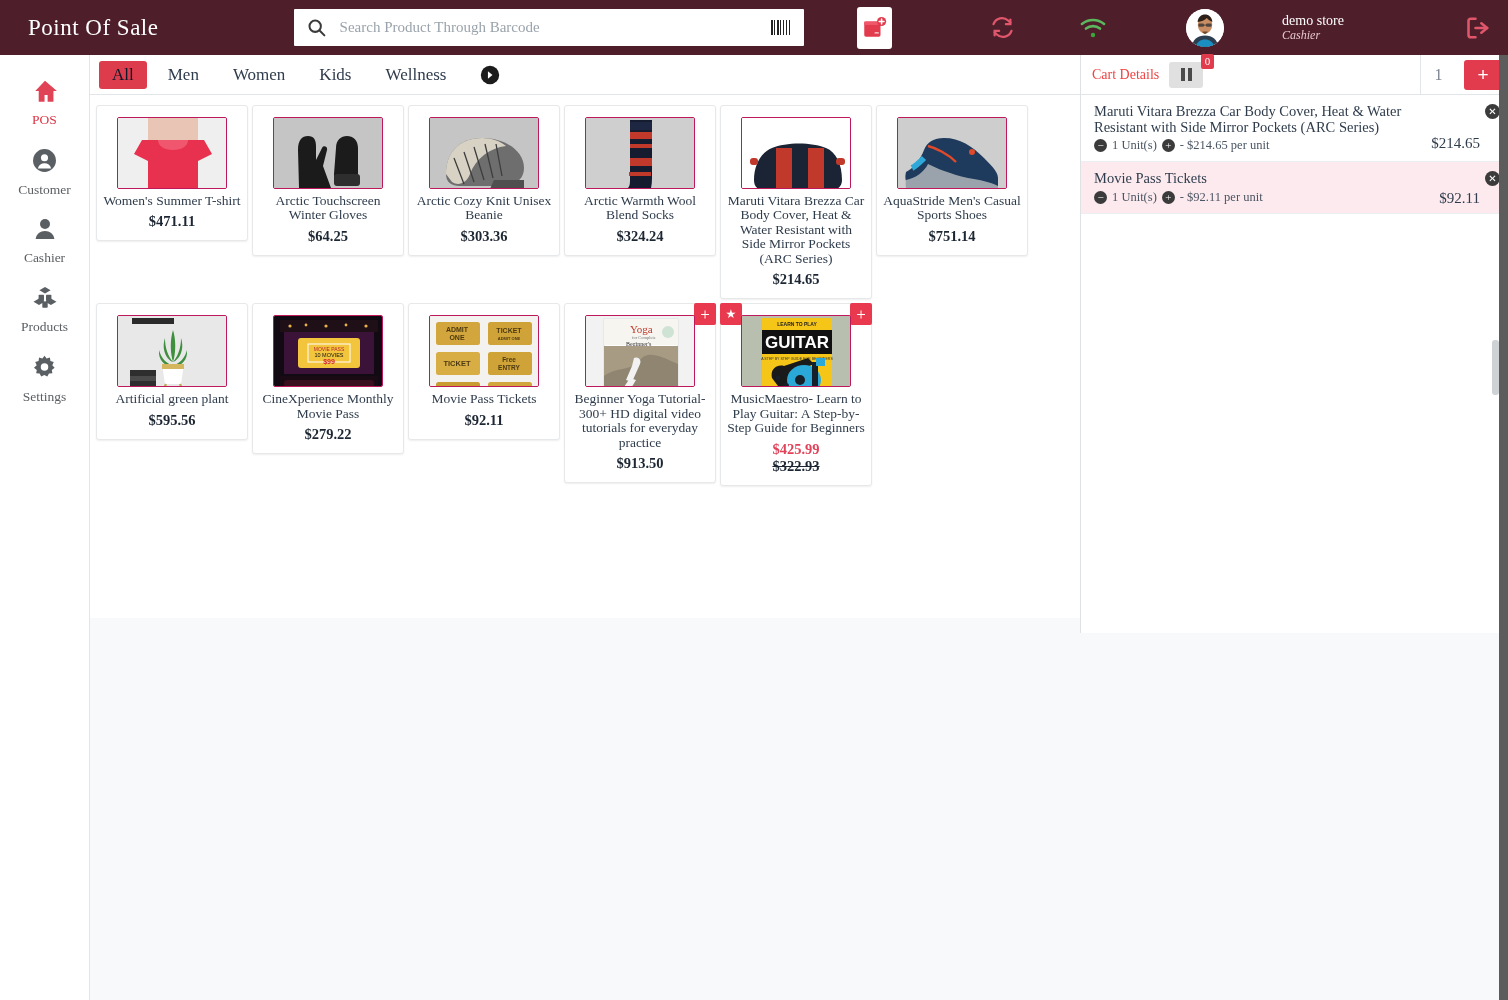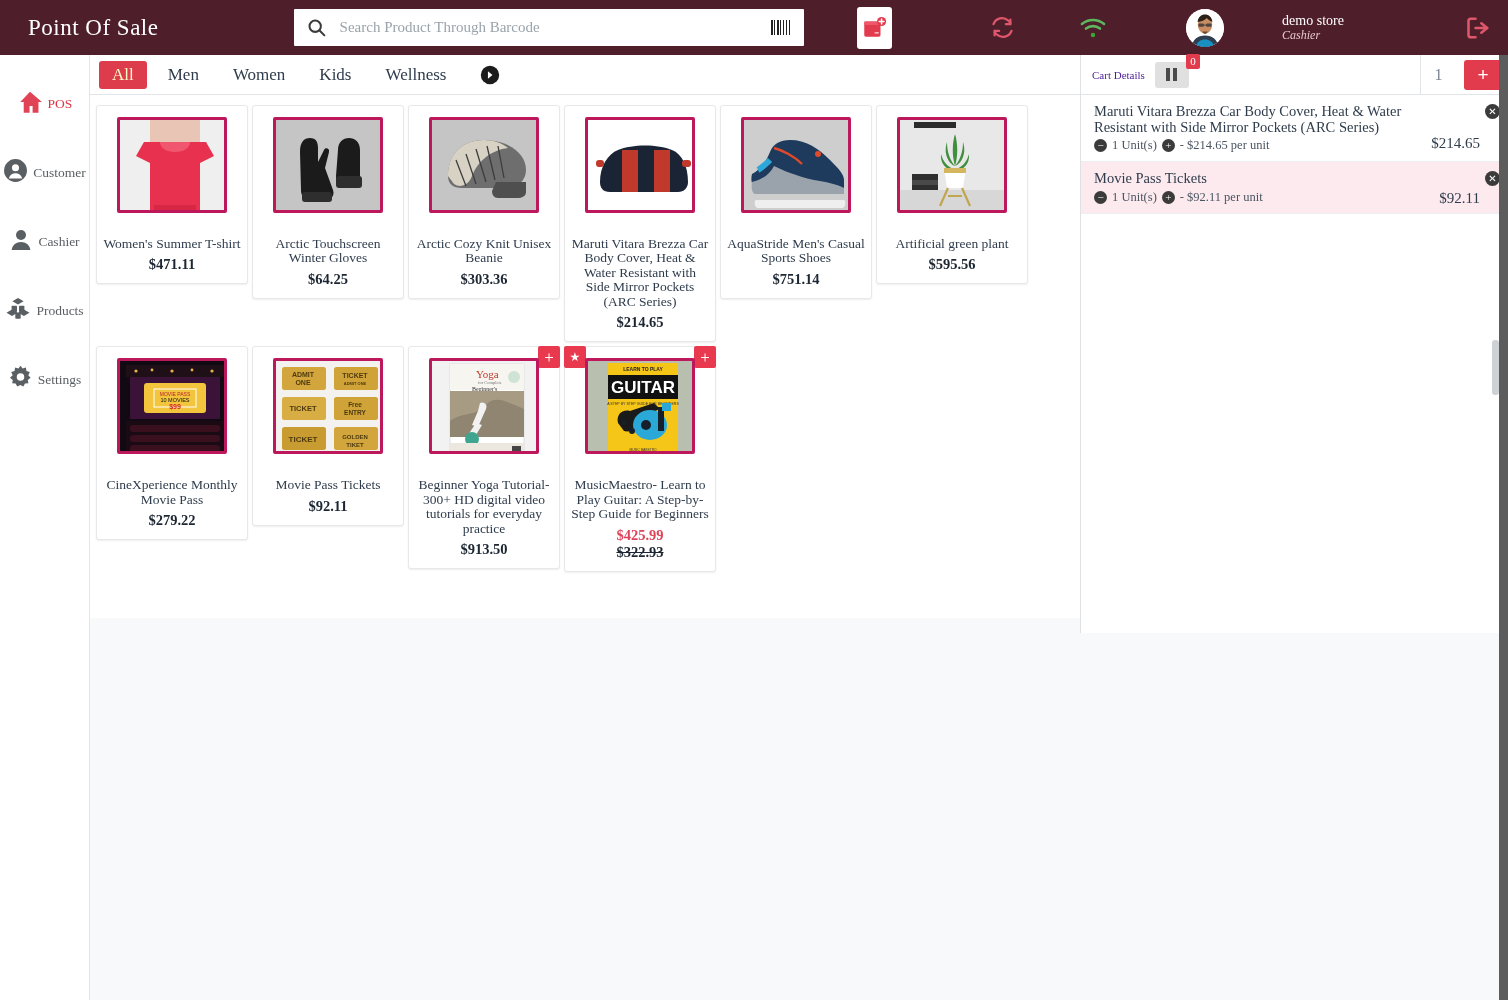--- a/index.html
+++ b/index.html
@@ -73,60 +73,60 @@
 
   
   .body-row { display: flex; height: 945px; width: 1508px; }
 
   
   .sidebar {
     width: 90px; background:#ffffff; border-right:1px solid #e3e6e9;
     padding-top: 14px; flex: none;
   }
   .side-item {
-    height: 69px; display:flex; flex-direction:row;
+    height: 69px; display:flex; flex-direction:column;
     align-items:center; justify-content:center; gap:5px; cursor:pointer;
   }
   .side-item .lbl { font-size: 13.5px; color:#5a5f63; }
   .side-item.active .lbl { color:#dc3545; }
 
   
   .center {
     flex: 1; min-width: 0; display:flex; flex-direction:column;
     background:#f7f9fb;
   }
   .cat-bar {
     height: 40px; background:#fff; border-bottom:1px solid #e3e6e9;
     display:flex; align-items:center; padding-left:9px; gap: 8px; flex:none;
   }
   .cat {
     font-size: 17px; color:#2f3c4c; padding: 4px 13px; cursor:pointer;
     border-radius: 3px; white-space:nowrap;
   }
-  .cat.active { background:#dc3c4c; color:#fef9c3; }
+  .cat.active { background:#dc3c4c; color:#0f172a; }
   .cat-next { margin-left: 13px; cursor:pointer; display:flex; align-items:center; }
 
   .grid-area {
     background:#fff; flex:none; height: 523px; overflow:hidden;
     position: relative;
   }
   .grid {
     display:flex; flex-wrap:wrap; align-content:flex-start;
     padding: 6px 0 0 6px;
   }
   .card {
     width: 152px; margin: 4px 4px 0 0;
     background:#fff; border:1px solid #e6e8ea; border-radius:3px;
     box-shadow: 0 1px 2px rgba(0,0,0,.07);
     padding: 8px 6px 10px; text-align:center; cursor:pointer;
     position: relative; align-self: flex-start;
   }
   .card .thumb {
-    width: 110px; height: 96px; margin: 3px auto 24px;
-    border: 3px solid #be185d; border-radius: 2px;
+    width: 110px; height: 72px; margin: 3px auto 5px;
+    border: 1px solid #be185d; border-radius: 2px;
     background:#d6d6d6; overflow:hidden; position:relative;
   }
   .card .pname {
     font-size: 13.5px; color:#2f3c4c; line-height: 1.07;
     margin-bottom: 5px;
   }
   .card .price { font-size: 14.5px; font-weight: bold; color:#1d2733; }
   .card .price.sale { color:#e0445a; }
   .card .price.old {
     color:#1d2733; text-decoration: line-through; font-weight:bold;
@@ -142,21 +142,21 @@
   
   .cart {
     width: 428px; flex:none; background:#fff;
     border-left:1px solid #dfe2e5; display:flex; flex-direction:column;
     height: 945px;
   }
   .cart-head {
     height:40px; border-bottom:1px solid #e3e6e9; display:flex;
     align-items:center; padding-left:11px; flex:none;
   }
-  .cart-head .ttl { font-size:11px; color:#4c1d95; }
+  .cart-head .ttl { font-size:14px; color:#ef4444; }
   .hold-chip {
     margin-left:10px; background:#e0e0e0; border-radius:3px;
     width:34px; height:26px; display:flex; align-items:center;
     justify-content:center; position:relative; cursor:pointer;
   }
   .hold-chip .bars { display:flex; gap:3px; }
   .hold-chip .bars i { width:4px; height:13px; background:#4a4a4a; display:block; }
   .hold-chip .cnt {
     position:absolute; top:-8px; right:-11px; background:#e23b4d; color:#fff;
     font-size:11px; border-radius:2px; padding:0 4px; line-height:15px;
@@ -443,20 +443,37 @@
               <path d="M64 62h30v10c0 4-4 6-9 6H66c-4 0-6-3-6-7z" fill="#4f4f4f"></path>
               <g stroke="#3d3d3d" stroke-width="1.3">
                 <path d="M24 40 34 66M34 34 44 64M44 29 54 62M55 26 63 60M66 26 72 58"></path>
               </g>
             </svg>
           </div>
           <div class="pname">Arctic Cozy Knit Unisex Beanie</div>
           <div class="price">$303.36</div>
         </div>
 
+        <div class="card">
+          <div class="thumb">
+            <svg width="110" height="96" viewBox="0 0 110 96">
+              <rect width="110" height="96" fill="#cfcfcf"></rect>
+              <path d="M44 2h22v58c0 16-6 26-18 30-8 3-14-2-14-9 0-5 4-8 8-11 2-2 2-5 2-10z" fill="#151c30"></path>
+              <rect x="44" y="4" width="22" height="8" fill="#1e2742"></rect>
+              <g fill="#c0392b">
+                <rect x="44" y="14" width="22" height="7"></rect>
+                <rect x="44" y="26" width="22" height="4"></rect>
+                <rect x="44" y="40" width="22" height="8"></rect>
+                <rect x="43" y="54" width="22" height="4"></rect>
+              </g>
+            </svg>
+          </div>
+          <div class="pname">Arctic Warmth Wool Blend Socks</div>
+          <div class="price">$324.24</div>
+        </div>
 
         <div class="card">
           <div class="thumb">
             <svg width="110" height="96" viewBox="0 0 110 96">
               <rect width="110" height="96" fill="#fff"></rect>
               <path d="M12 62c0-16 8-28 18-32 14-6 40-6 54 0 10 4 16 16 16 32 0 6-4 10-10 10H22c-7 0-10-4-10-10z" fill="#1b2435"></path>
               <path d="M34 30h16v42H34z" fill="#c0392b"></path>
               <path d="M66 30h16v42H66z" fill="#c0392b"></path>
               <rect x="8" y="40" width="8" height="7" rx="3" fill="#c0392b"></rect>
               <rect x="94" y="40" width="9" height="7" rx="3" fill="#c0392b"></rect>

